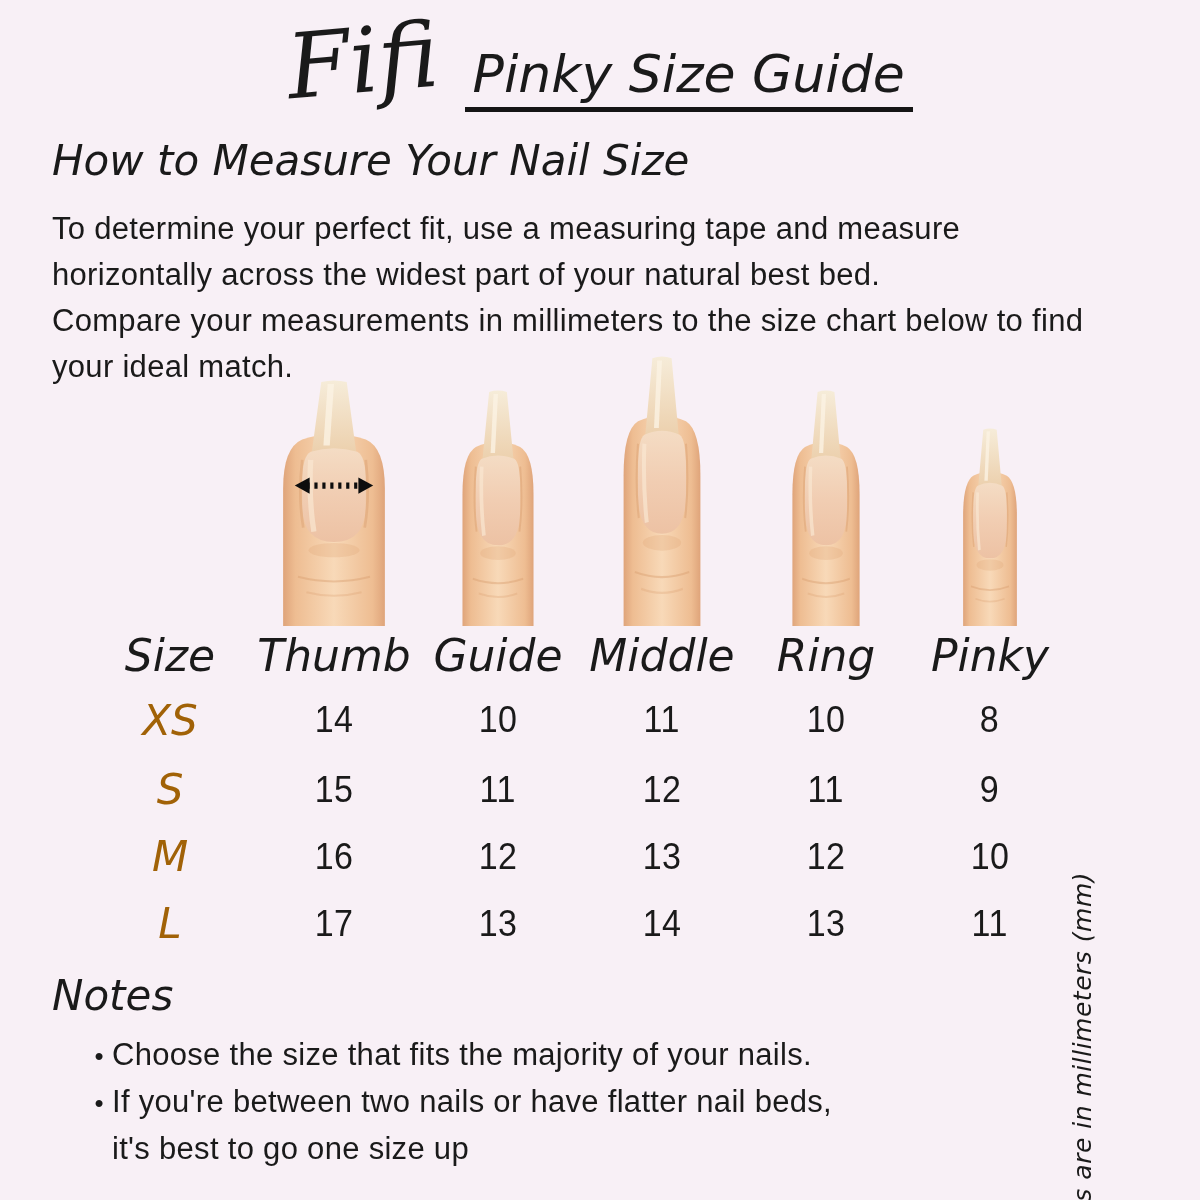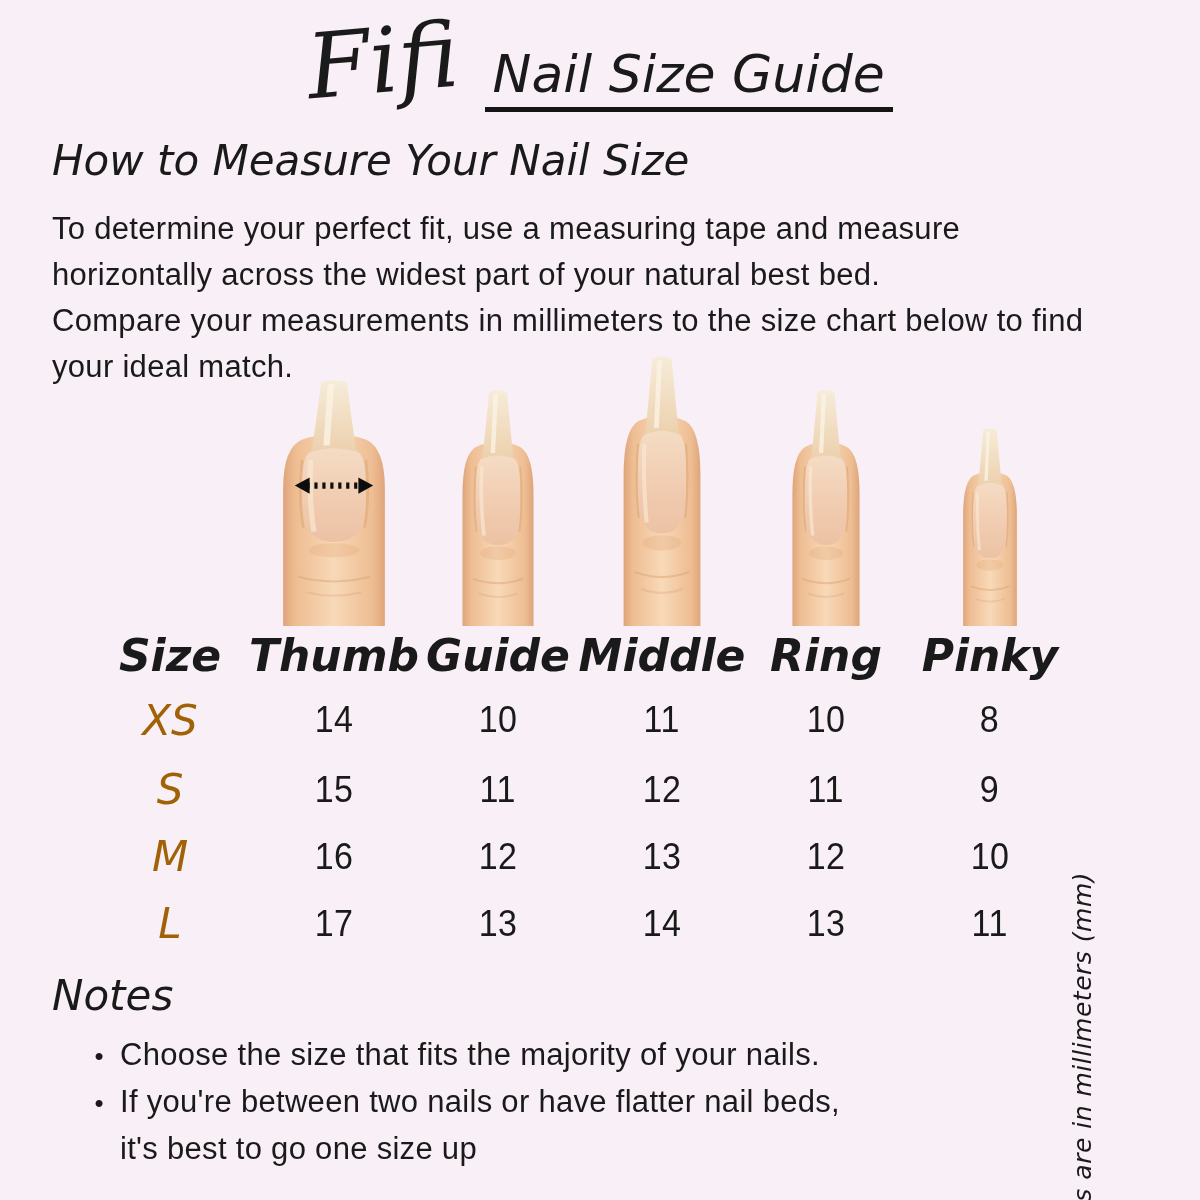--- a/index.html
+++ b/index.html
@@ -42,41 +42,41 @@
     grid-template-rows:272px 58px 72px 67px 67px 67px;
     margin-left:88px;
     justify-items:center; align-items:center;
   }
   .finger-cell { align-self:end; display:flex; align-items:flex-end; }
   .f-thumb  svg { width:106px; height:246px; }
   .f-index  svg { width:74px;  height:236px; }
   .f-middle svg { width:80px;  height:270px; }
   .f-ring   svg { width:70px;  height:236px; }
   .f-pinky  svg { width:56px;  height:198px; }
-  .col-head { font-size:44px;font-weight:bold; }
+  .col-head { font-size:44px; }
   .size-label { font-size:42px; color:#a16207; }
   .num {
     font-size:37px; letter-spacing:.5px;
     transform:scaleX(.92);
   }
   .unit-note {
     position:absolute;
     left:1068px; top:518px;
     writing-mode:vertical-rl;
     transform:rotate(180deg);
     font-size:25px; letter-spacing:.5px;
     white-space:nowrap;
   }
 
   
   .notes { margin:14px 0 0 52px; }
   .notes-heading { font-size:42px; font-weight:400; margin:0 0 12px 0; }
   .note-line { display:flex; align-items:baseline; font-size:31px; line-height:46px; }
   .note-marker { width:26px; margin-left:34px; text-align:center; font-size:26px; }
-  .note-text { margin-left:8px; letter-spacing:.3px; }
+  .note-text { letter-spacing:.3px; }
 </style>
 </head>
 <body>
 
 <svg width="0" height="0" style="position:absolute" aria-hidden="true">
   <defs>
     <linearGradient id="skinG" x1="0" y1="0" x2="1" y2="0">
       <stop offset="0" stop-color="#dfa47a"></stop>
       <stop offset="0.12" stop-color="#eebd92"></stop>
       <stop offset="0.5" stop-color="#f8d9b8"></stop>
@@ -90,21 +90,21 @@
     <linearGradient id="plateG" x1="0" y1="0" x2="0" y2="1">
       <stop offset="0" stop-color="#f4dcc4"></stop>
       <stop offset="0.5" stop-color="#f1cdb2"></stop>
       <stop offset="1" stop-color="#edc2a4"></stop>
     </linearGradient>
   </defs>
 </svg>
 
 <header class="titlebar">
   <span class="brand">Fifi</span>
-  <span class="doc-title hand">Nail Size Guide</span>
+  <span class="doc-title hand">Pinky Size Guide</span>
 </header>
 
 <section class="howto">
   <h2 class="howto-heading hand">How to Measure Your Nail Size</h2>
   <div class="howto-line">To determine your perfect fit, use a measuring tape and measure</div>
   <div class="howto-line">horizontally across the widest part of your natural best bed.</div>
   <div class="howto-line">Compare your measurements in millimeters to the size chart below to find</div>
   <div class="howto-line">your ideal match.</div>
 </section>
 

